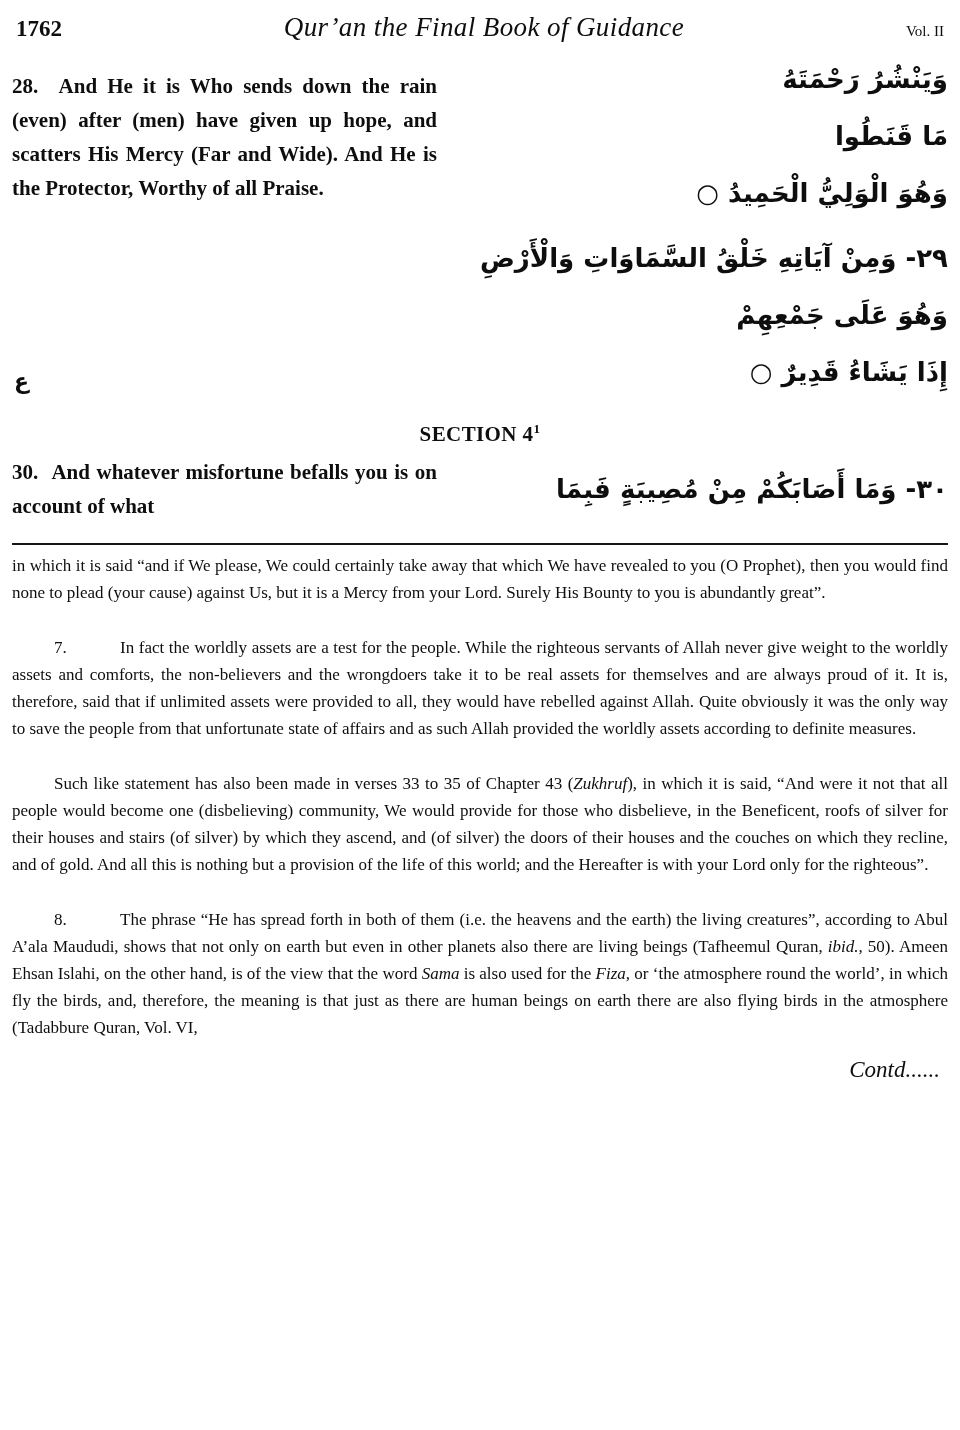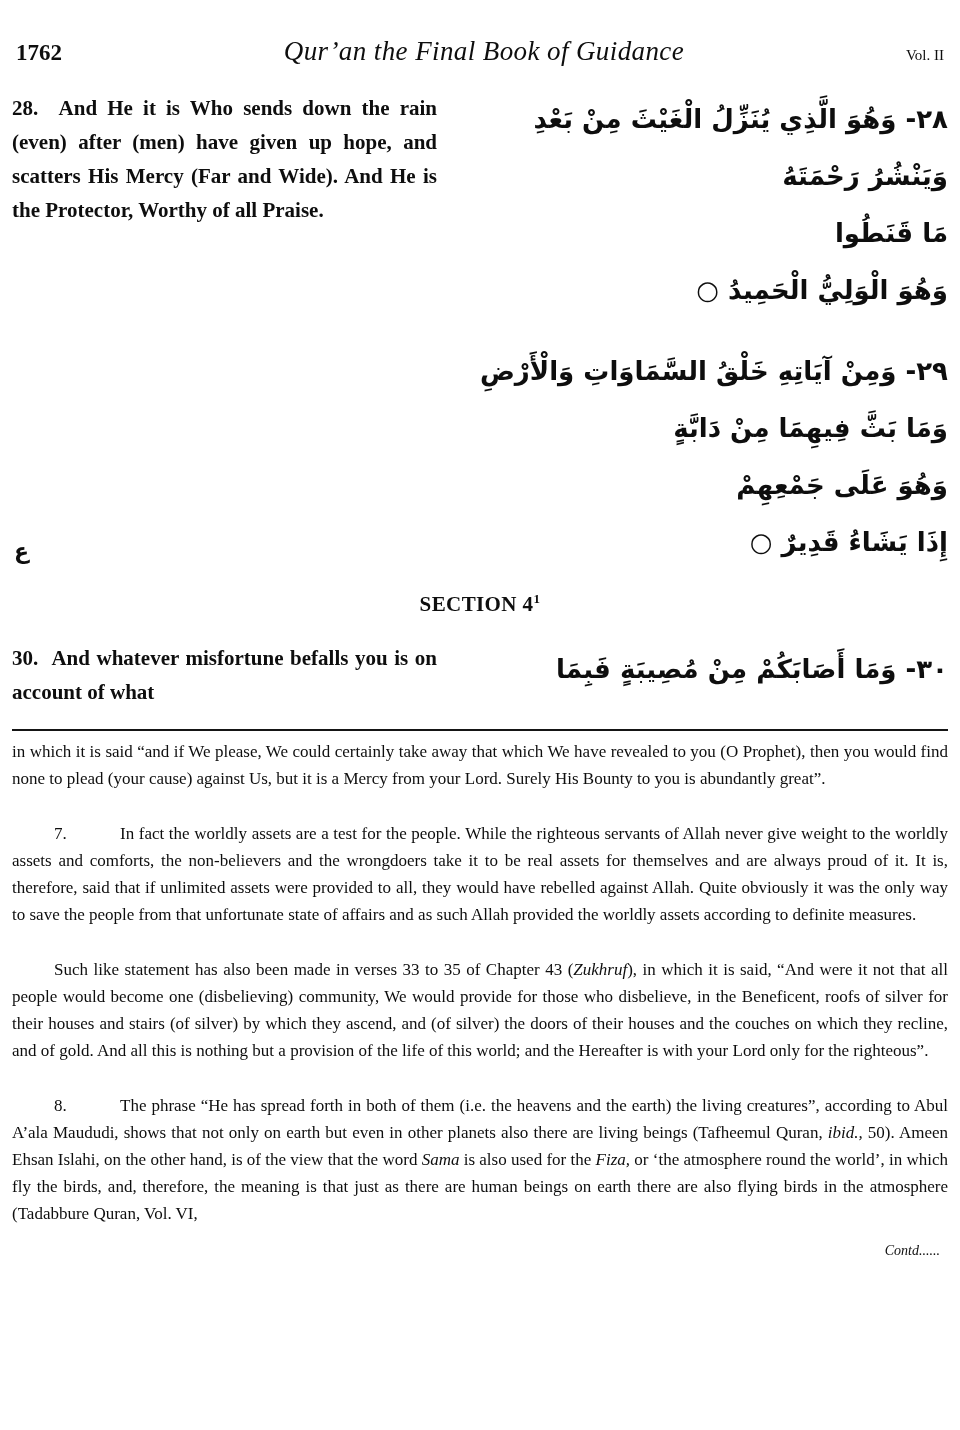--- a/index.html
+++ b/index.html
@@ -8,23 +8,23 @@
     width:960px; min-height:1430px;
     color:#0e0e0e;
     font-family:"Liberation Serif", serif;
     padding:12px 12px 10px 12px;
     position:relative;
     overflow:hidden;
   }
   .header { display:flex; justify-content:space-between; align-items:baseline; padding:0 4px; }
   .page-num { font-size:23px; font-weight:bold; }
   .volume   { font-size:15px; }
-  .book-title { font-style:italic; font-size:27px; letter-spacing:0.4px;margin-top:24px; }
+  .book-title { font-style:italic; font-size:27px; letter-spacing:0.4px; }
 
-  .verse-row { display:flex; margin-top:24px; align-items:flex-start; }
+  .verse-row { display:flex; margin-top:8px; align-items:center; }
   .english {
     flex:0 0 425px;
     font-weight:bold; font-size:21px; line-height:34px;
     text-align:justify;
   }
   .arabic {
     flex:1; direction:rtl; text-align:right;
     font-family:"DejaVu Sans", sans-serif;
     font-weight:bold; font-size:26px;
     position:relative;
@@ -37,45 +37,43 @@
 
   .section-header { text-align:center; font-weight:bold; font-size:21px; margin-top:20px; letter-spacing:0.4px; }
   .section-header sup { font-size:13px; }
 
   .rule { border-top:2px solid #151515; margin-top:20px; }
 
   .footnotes { margin-top:7px; font-size:17px; line-height:27px; text-align:justify; }
   .fn-para.indent { text-indent:42px;margin-top:28px; }
   .fn-num { display:inline-block; min-width:66px; text-indent:0; }
 
-  .contd { text-align:right; font-style:italic; font-size:14px; margin-top:16px; padding-right:8px; }
+  .contd { text-align:right; font-style:italic; font-size:23px; margin-top:16px; padding-right:8px; }
 </style>
 </head>
 <body>
 
 <div class="header">
   <span class="page-num">1762</span>
   <span class="book-title">Qur’an the Final Book of Guidance</span>
   <span class="volume">Vol. II</span>
 </div>
 
 <div class="verse-row">
   <div class="english">28.&nbsp;&nbsp;And He it is Who sends down the rain (even) after (men) have given up hope, and scatters His Mercy (Far and Wide). And He is the Protector, Worthy of all Praise.</div>
   <div class="arabic">
-    <div class="arabic-line">٢٨- وَهُوَ الَّذِي يُنَزِّلُ الْغَيْثَ مِنْ بَعْدِ</div>
     <div class="arabic-line">وَيَنْشُرُ رَحْمَتَهُ</div>
     <div class="arabic-line">مَا قَنَطُوا</div>
     <div class="arabic-line">وَهُوَ الْوَلِيُّ الْحَمِيدُ ○</div>
   </div>
 </div>
 
 <div class="verse-row">
   <div class="arabic">
     <div class="arabic-line">٢٩- وَمِنْ آيَاتِهِ خَلْقُ السَّمَاوَاتِ وَالْأَرْضِ</div>
-    <div class="arabic-line">وَمَا بَثَّ فِيهِمَا مِنْ دَابَّةٍ</div>
     <div class="arabic-line">وَهُوَ عَلَى جَمْعِهِمْ</div>
     <div class="arabic-line">إِذَا يَشَاءُ قَدِيرٌ ○</div>
     <span class="ruku">ع</span>
   </div>
 </div>
 
 <div class="section-header">
   <span>SECTION 4</span><sup>1</sup>
 </div>
 

